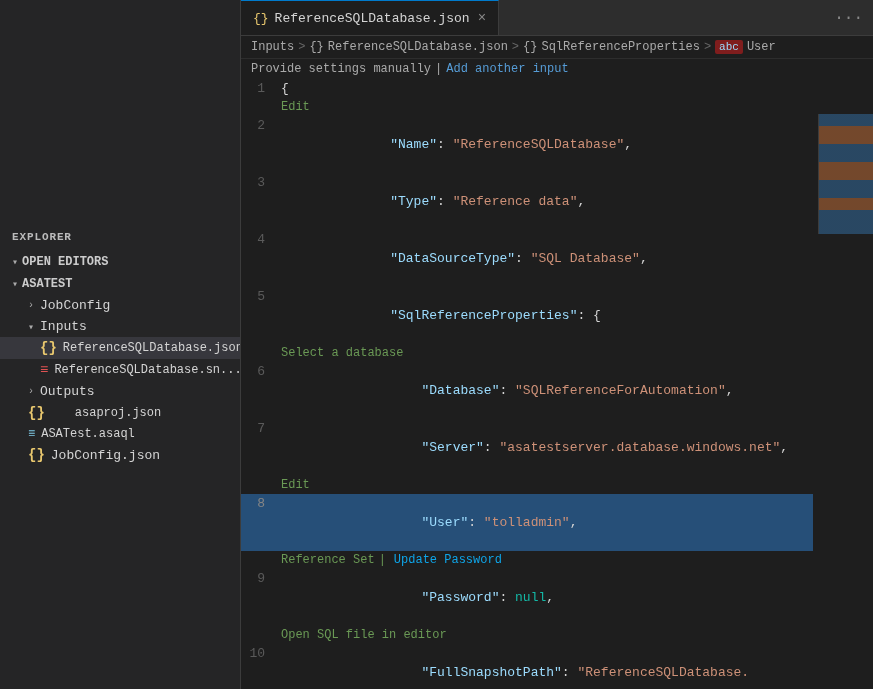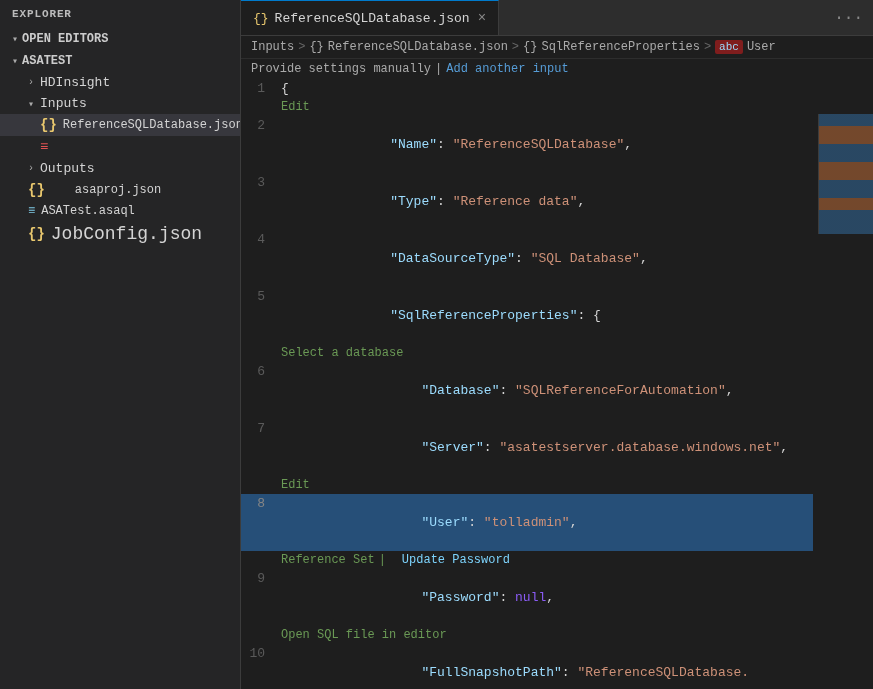--- a/index.html
+++ b/index.html
@@ -16,20 +16,21 @@
 
     
     .sidebar {
       width: 241px;
       min-width: 241px;
       background: #252526;
       display: flex;
       flex-direction: column;
       border-right: 1px solid #3c3c3c;
       overflow: hidden;
+      justify-content: center;
     }
     .sidebar-header {
       padding: 8px 12px;
       font-size: 11px;
       font-weight: 600;
       color: #bbb;
       letter-spacing: 0.08em;
       text-transform: uppercase;
     }
     .sidebar-section-label {
@@ -209,85 +210,86 @@
     .annotation-line {
       padding-left: 40px;
       color: #6a9955;
       font-size: 12px;
       font-style: normal;
       line-height: 18px;
       display: flex;
       align-items: center;
     }
     .annotation-line .ann-link {
-      color: #7dd3fc;
-      cursor: pointer;
-      margin-left: 12px;
+      color: #0ea5e9;
+      cursor: pointer;
+      margin-left: 4px;
     }
 
     
     .kw { color: #9cdcfe; } 
     .str { color: #ce9178; } 
     .op { color: #d4d4d4; } 
-    .null-val { color: #8b5cf6; }
+    .null-val { color: #14b8a6; }
     .selected-line { background: #264f78; }
   </style>
 </head>
 <body>
 
 <div class="sidebar">
   <div class="sidebar-header">EXPLORER</div>
 
   <div class="sidebar-section-label">
     <span class="chevron">▾</span>
     <span>OPEN EDITORS</span>
   </div>
 
   <div class="sidebar-section-label">
     <span class="chevron">▾</span>
     <span>ASATEST</span>
   </div>
 
   <div class="sidebar-item">
     <span class="chevron">›</span>
-    <span>HDInsight</span>
+    <span>JobConfig</span>
   </div>
 
   <div class="sidebar-item">
     <span class="chevron">▾</span>
     <span>Inputs</span>
   </div>
 
   <div class="sidebar-item active" style="padding-left:40px;">
     <span class="icon-json">{}</span>
     <span style="font-size:12px;">ReferenceSQLDatabase.json</span>
   </div>
 
   <div class="sidebar-item" style="padding-left:40px;">
     <span class="icon-snap">≡</span>
+    <span style="font-size:12px;">ReferenceSQLDatabase.sn...</span>
   </div>
 
   <div class="sidebar-item">
     <span class="chevron">›</span>
     <span>Outputs</span>
   </div>
 
   <div class="sidebar-item" style="padding-left:28px;">
     <span class="icon-json">{}</span>
     <span style="font-size:12px;margin-left:24px;">asaproj.json</span>
   </div>
 
   <div class="sidebar-item" style="padding-left:28px;">
     <span class="icon-asaql">≡</span>
     <span style="font-size:12px;">ASATest.asaql</span>
   </div>
 
   <div class="sidebar-item" style="padding-left:28px;">
     <span class="icon-json">{}</span>
-    <span style="font-size:18px;">JobConfig.json</span>
+    <span style="font-size:13px;">JobConfig.json</span>
   </div>
 </div>
 
 <div class="main">
 
   <div class="tab-bar">
     <div class="tab active">
       <span style="color:#e8c76e;">{}</span>
       <span>ReferenceSQLDatabase.json</span>
       <span class="tab-close">×</span>

